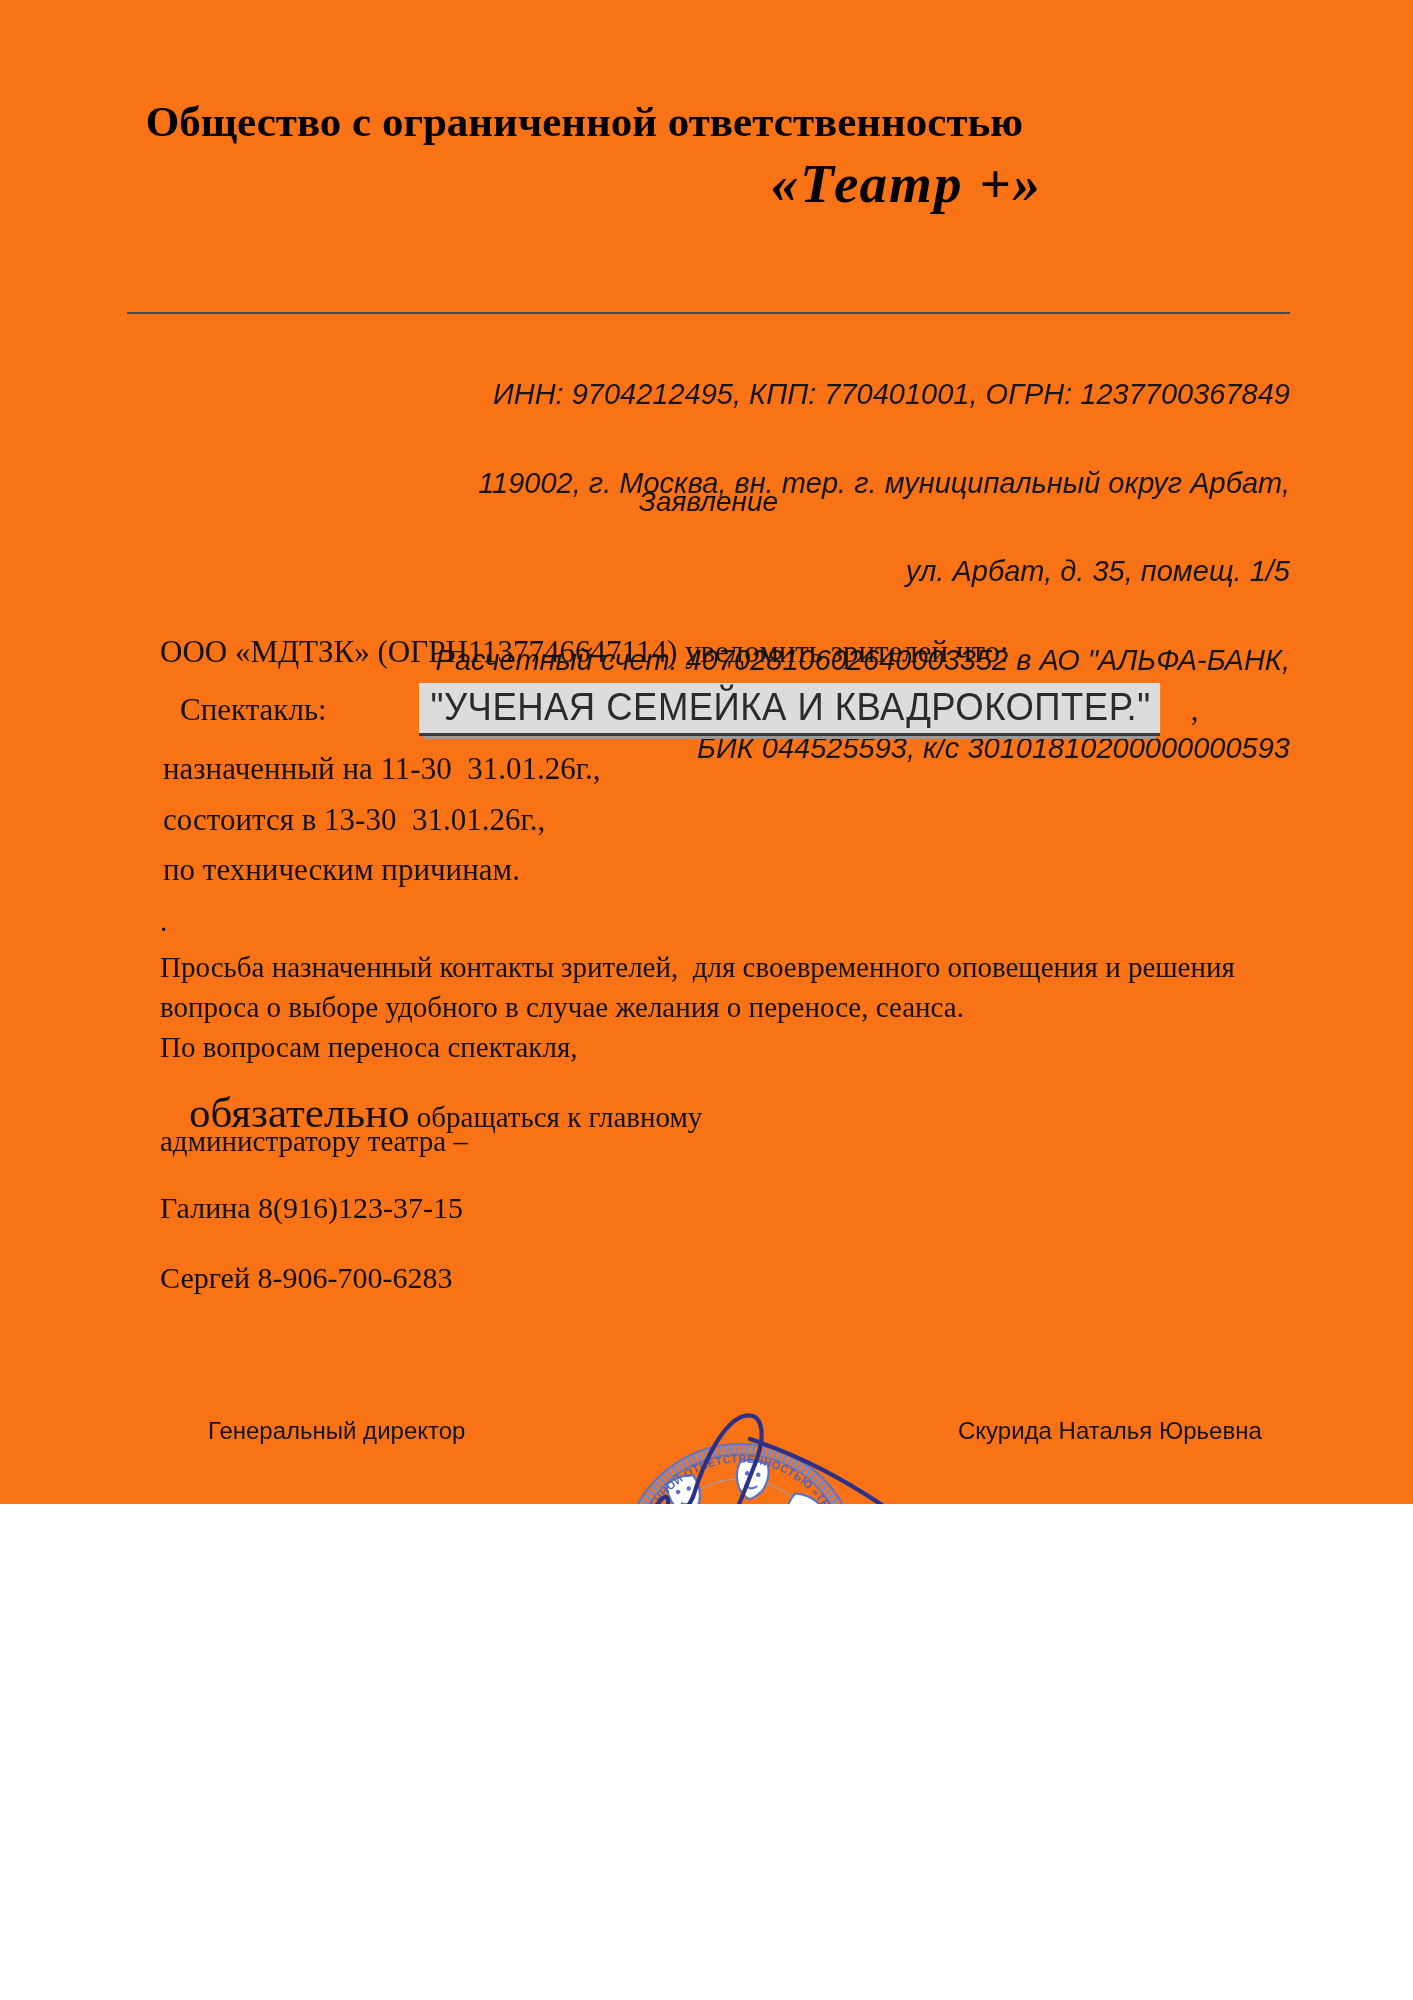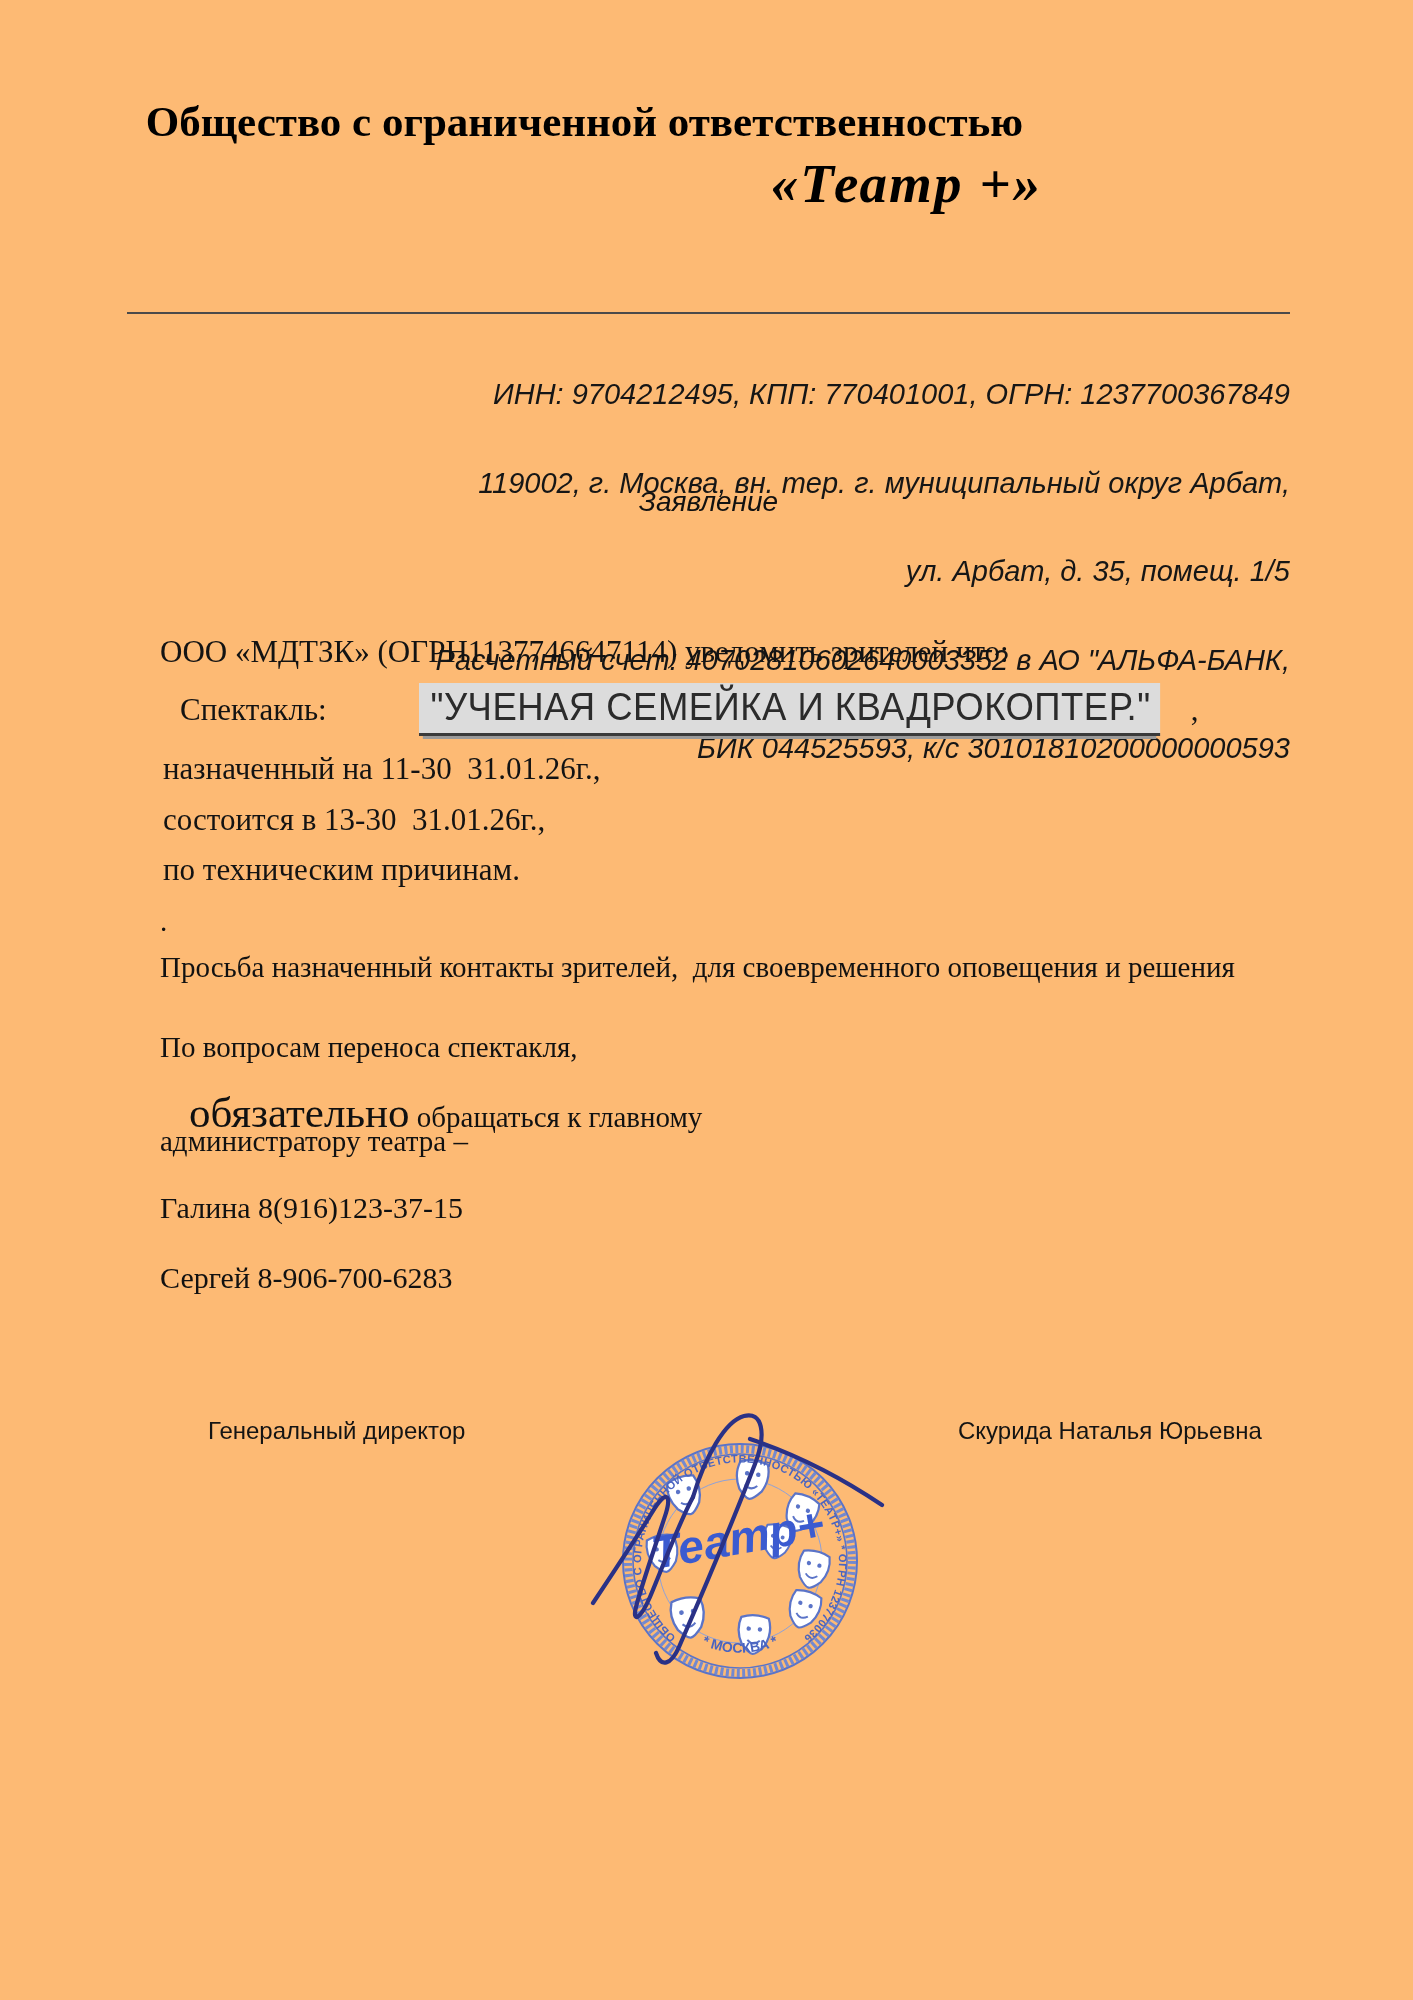--- a/index.html
+++ b/index.html
@@ -1,18 +1,18 @@
 <!DOCTYPE html>
 <html><head>
 <meta charset="utf-8">
 <style>
   * { margin:0; padding:0; box-sizing:border-box; }
   html,body { background:#ffffff; }
   .page {
-    position:relative; width:1413px; height:2000px; background:#fdba74;
+    position:relative; width:1413px; height:1504px; background:#f97316;
     font-family:"Liberation Serif", serif; color:#111; overflow:hidden;
   }
   .abs { position:absolute; white-space:pre-wrap; }
 
   
   .org-type { top:97px; left:127px; width:915px; text-align:center;
     font-size:43px; font-weight:bold; color:#000; }
   .org-name { top:152px; left:127px; width:915px; text-align:right;
     font-size:55px; font-weight:bold; font-style:italic; color:#000; letter-spacing:2px; }
   .head-rule { top:312px; left:127px; width:1163px; height:0;
@@ -85,20 +85,21 @@
     <span class="show-title">"УЧЕНАЯ СЕМЕЙКА И КВАДРОКОПТЕР."</span>
     <span class="show-suffix">,</span>
   </div>
 
   <div class="abs body-line l-sched">назначенный на 11-30  31.01.26г.,</div>
   <div class="abs body-line l-actual">состоится в 13-30  31.01.26г.,</div>
   <div class="abs body-line l-reason">по техническим причинам.</div>
 
   <div class="abs dot-line">.</div>
   <div class="abs p3a">Просьба назначенный контакты зрителей,  для своевременного оповещения и решения</div>
+  <div class="abs p3b">вопроса о выборе удобного в случае желания о переносе, сеанса.</div>
   <div class="abs p4">По вопросам переноса спектакля,</div>
 
   <div class="abs emph-line">
     <span class="emph">обязательно</span><span> обращаться к главному</span>
   </div>
   <div class="abs p6">администратору театра –</div>
 
   <div class="abs c1">Галина 8(916)123-37-15</div>
   <div class="abs c2">Сергей 8-906-700-6283</div>
 

